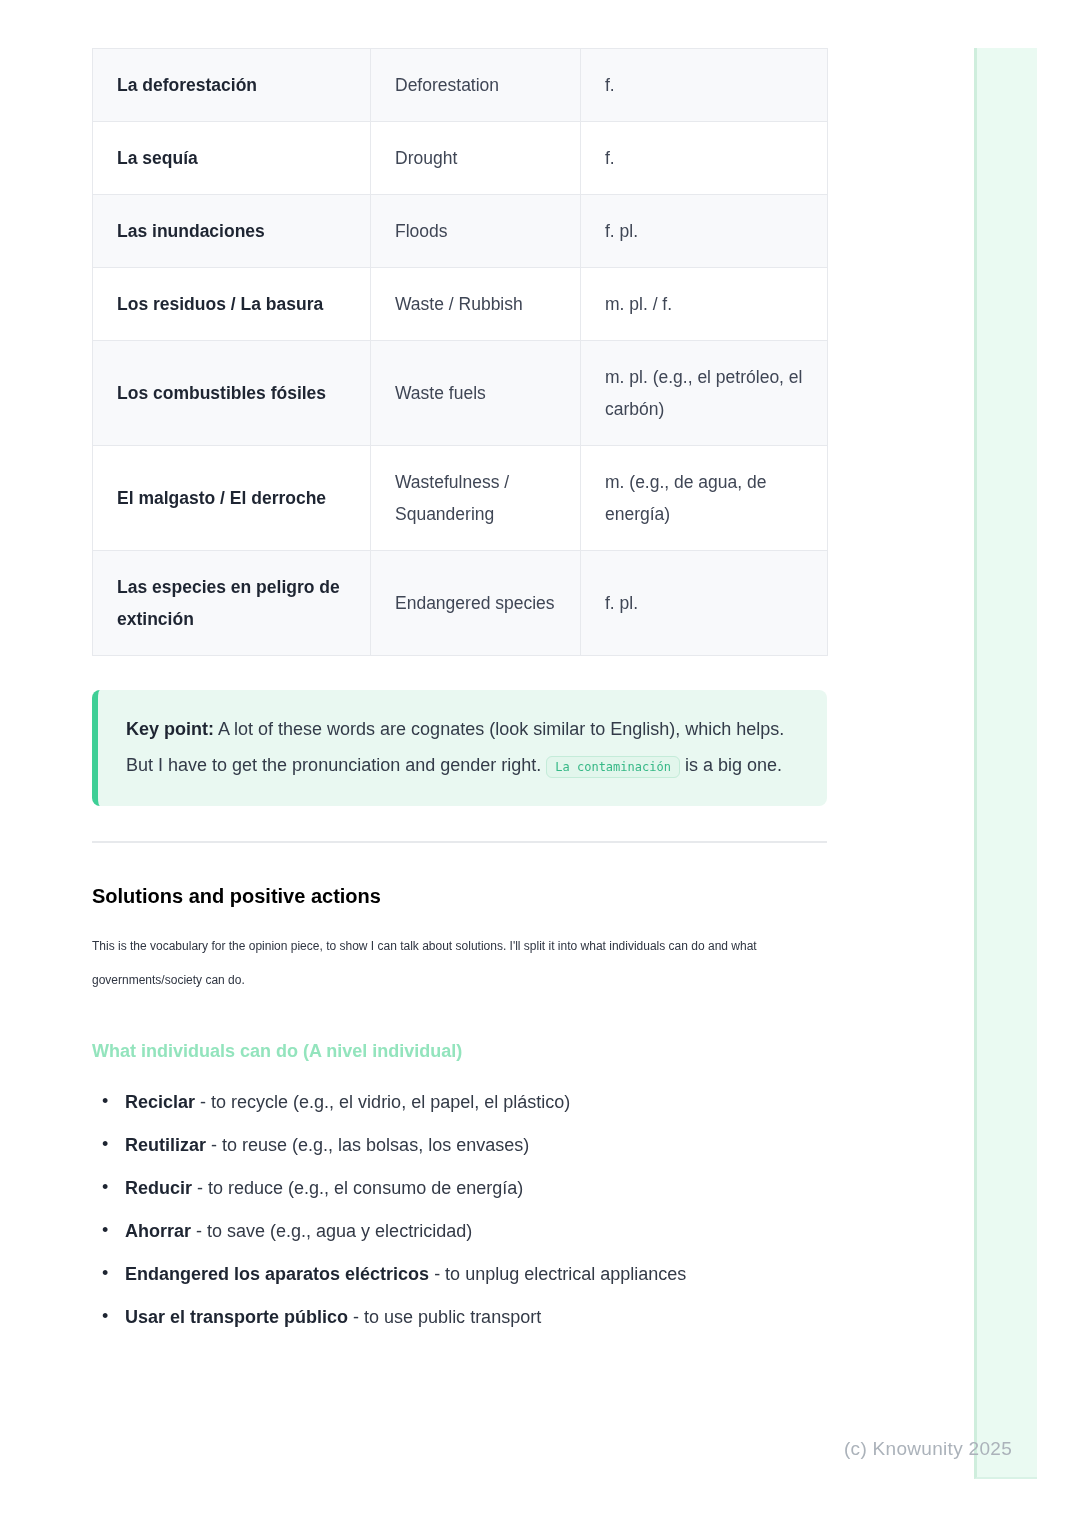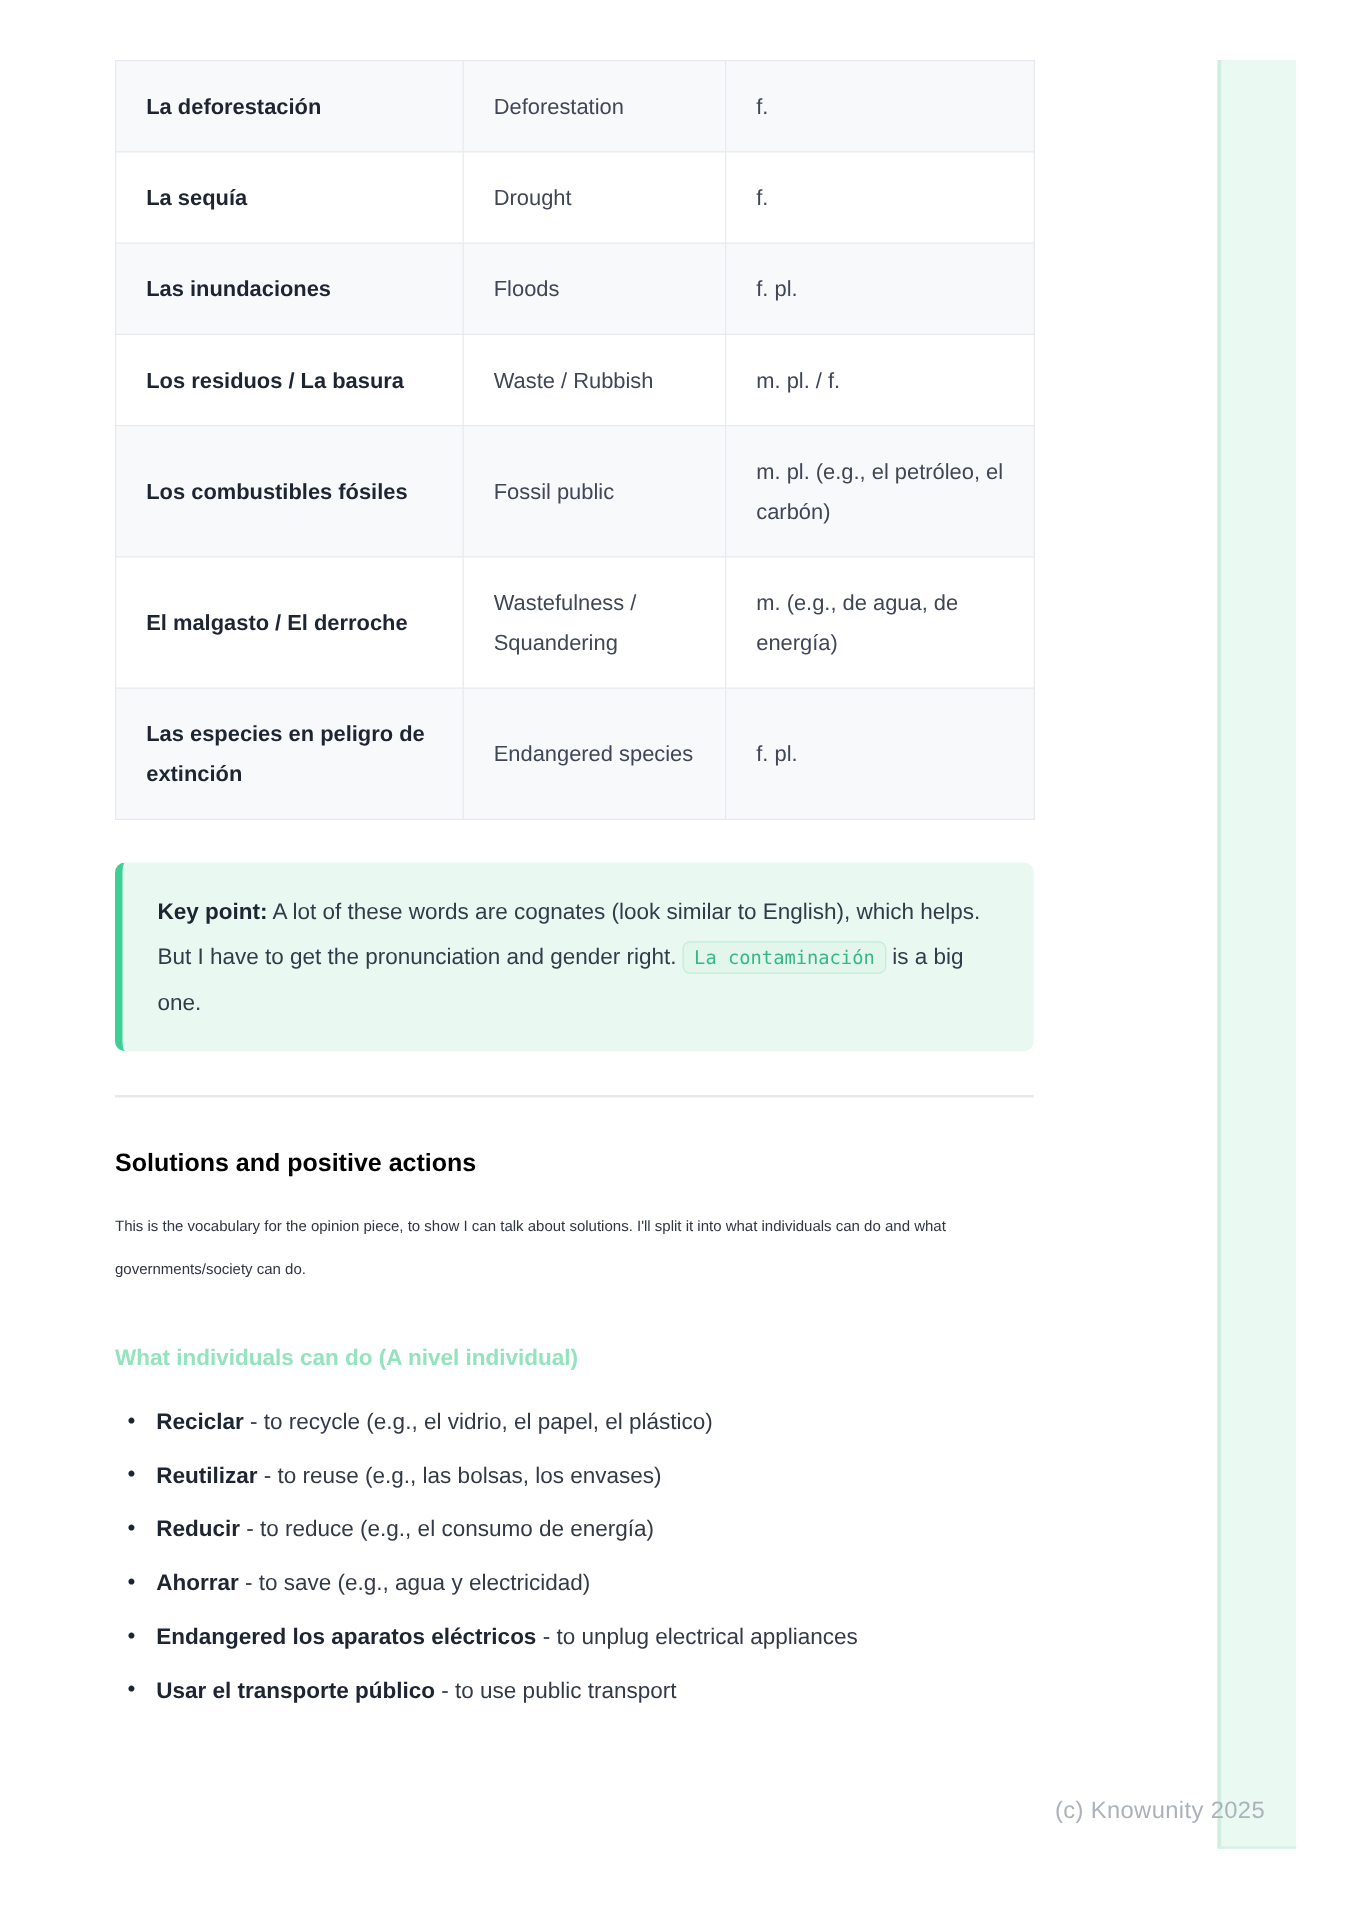--- a/index.html
+++ b/index.html
@@ -28,21 +28,21 @@
   .col-es{width:278px;} .col-en{width:210px;} .col-g{width:247px;}
 
   
   .callout{
     margin-top:34px;background:#e9f8f1;border-left:6px solid #3ecf96;
     border-radius:8px;padding:21px 28px;font-size:18px;line-height:36px;color:#333b49;
   }
   .callout .label{font-weight:bold;color:#1e2532;}
   .callout code{
     font-family:"DejaVu Sans Mono","Liberation Mono",monospace;
-    font-size:15px;color:#35b886;background:#e2f6ec;
+    font-size:12px;color:#35b886;background:#e2f6ec;
     border:1px solid #c4ecd9;border-radius:6px;padding:3px 8px;
   }
 
   hr.divider{border:none;height:2px;background:#e7e9ec;margin:35px 0 0 0;}
 
   
   h2.section{margin:36px 0 0 0;font-size:20px;line-height:34px;font-weight:bold;color:#000000;}
   p.intro{margin:16px 0 0 0;font-size:12px;line-height:34px;color:#2f3542;}
   h3.subsection{margin:40px 0 0 0;font-size:18px;line-height:28px;font-weight:bold;color:#93e4bd;}
 
@@ -90,21 +90,21 @@
         <td>Floods</td>
         <td>f. pl.</td>
       </tr>
       <tr>
         <td class="es">Los residuos / La basura</td>
         <td>Waste / Rubbish</td>
         <td>m. pl. / f.</td>
       </tr>
       <tr>
         <td class="es">Los combustibles fósiles</td>
-        <td>Fossil public</td>
+        <td>Waste fuels</td>
         <td>m. pl. (e.g., el petróleo, el carbón)</td>
       </tr>
       <tr>
         <td class="es">El malgasto / El derroche</td>
         <td>Wastefulness / Squandering</td>
         <td>m. (e.g., de agua, de energía)</td>
       </tr>
       <tr>
         <td class="es">Las especies en peligro de extinción</td>
         <td>Endangered species</td>

